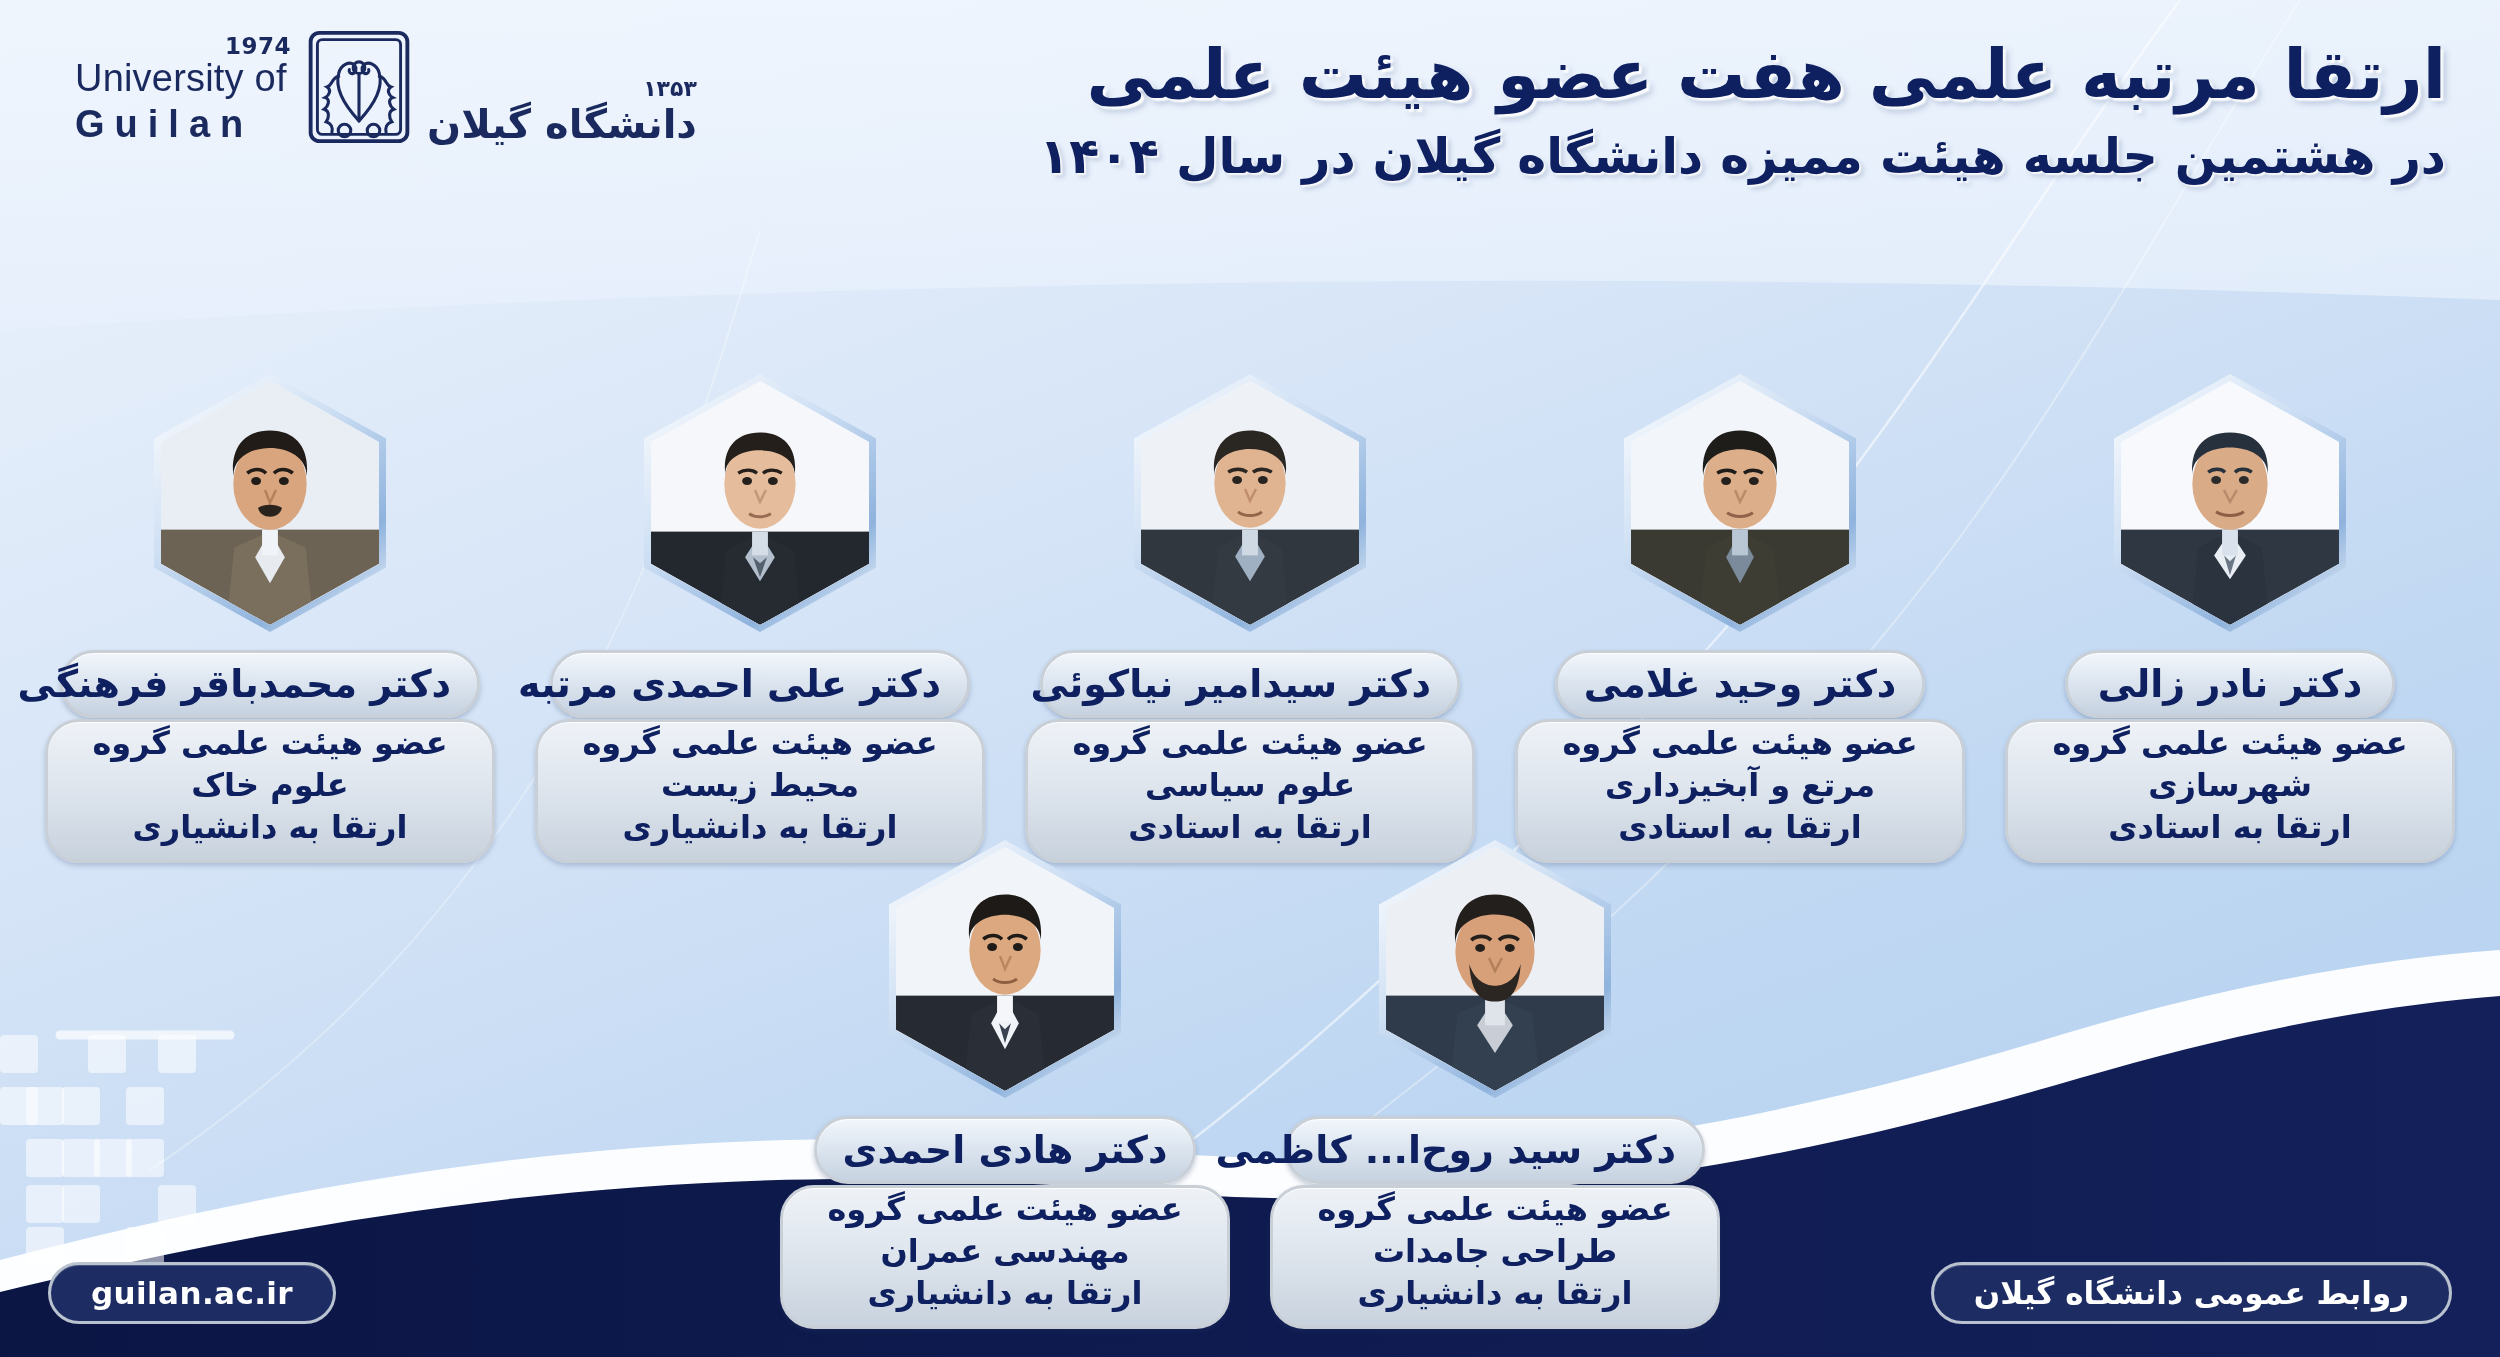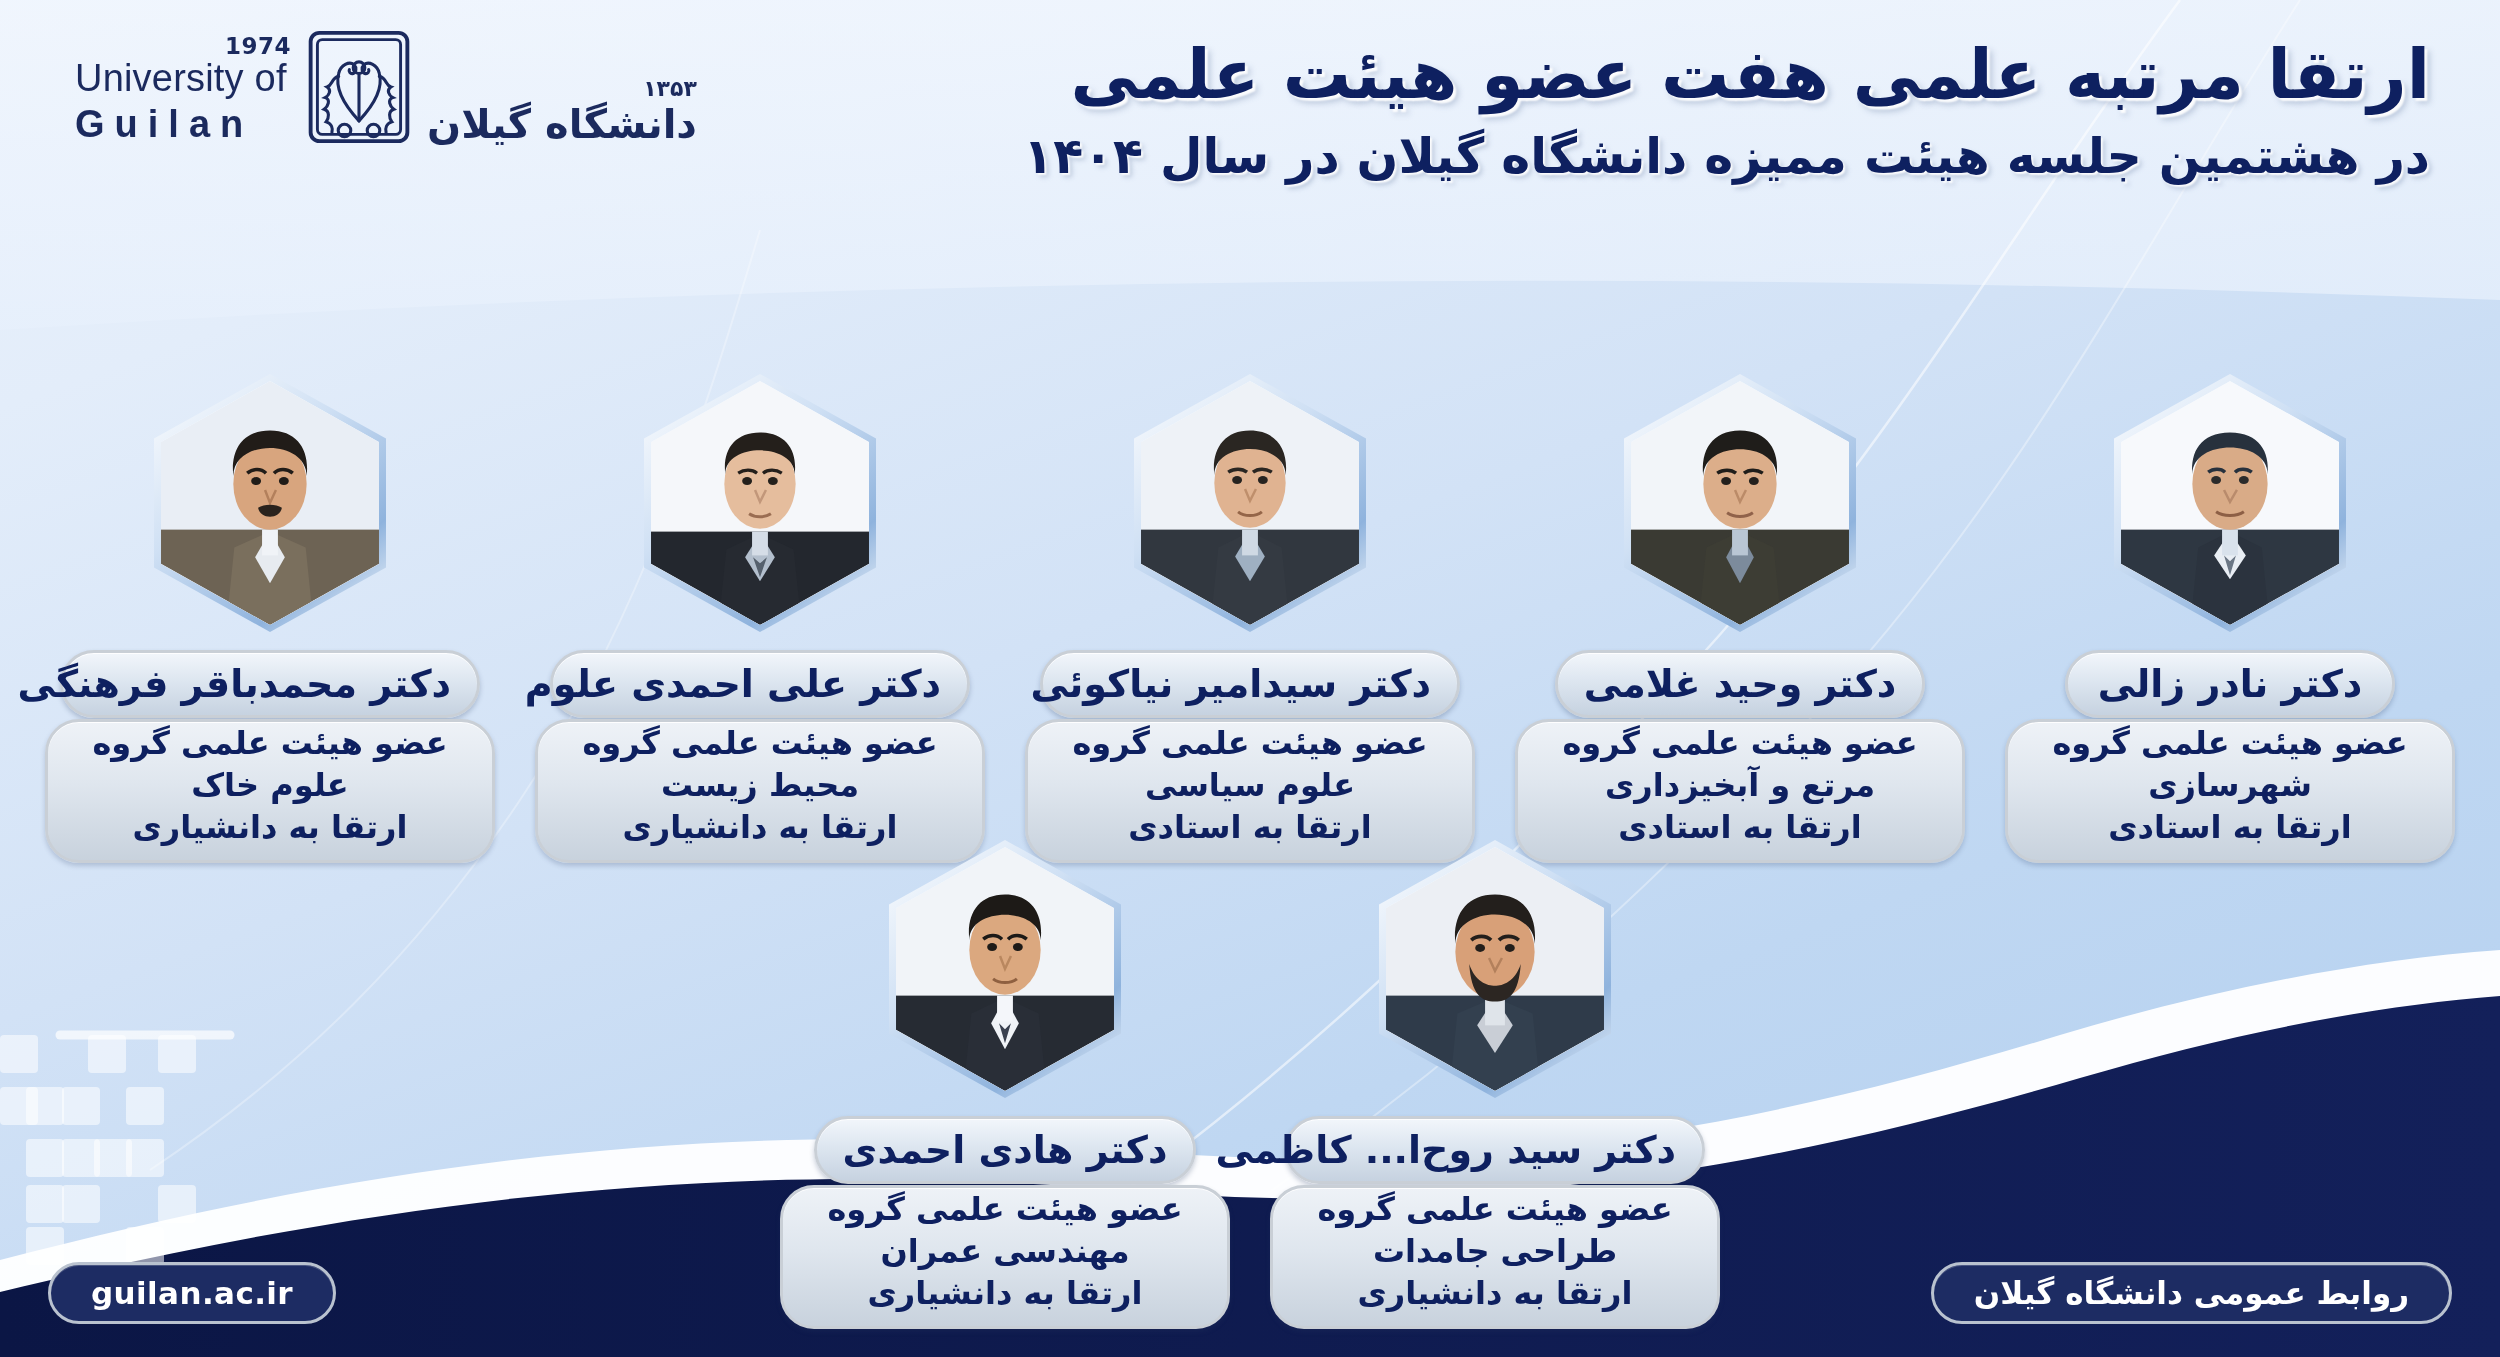--- a/index.html
+++ b/index.html
@@ -47,21 +47,21 @@
   }
   .logo-en .guilan {
     font-size:38px; font-weight:bold; letter-spacing:10px; margin-top:4px;
     font-family:"Liberation Sans", sans-serif;
   }
   .logo-mark { width:108px; height:118px; }
   .logo-fa { display:flex; flex-direction:column; align-items:flex-start; color:#1b2a5e; direction:rtl; }
   .logo-fa .year-fa { font-size:22px; font-weight:bold; line-height:1; letter-spacing:1px; }
   .logo-fa .name-fa { font-size:40px; font-weight:bold; line-height:1.1; margin-top:2px; white-space:nowrap; }
 
-  .title-block { position:absolute; right:70px; top:32px; text-align:right; direction:rtl; }
+  .title-block { position:absolute; right:54px; top:32px; text-align:right; direction:rtl; }
   .title-main {
     font-size:68px; font-weight:bold; color:#0e2060; line-height:1.25;
     text-shadow: 3px 3px 2px rgba(255,255,255,.95), 5px 5px 6px rgba(120,140,175,.45);
     white-space:nowrap;
   }
   .title-sub {
     margin-top:8px; font-size:49px; font-weight:bold; color:#0e2060; line-height:1.3;
     text-shadow: 2px 2px 2px rgba(255,255,255,.95), 4px 4px 5px rgba(120,140,175,.4);
     white-space:nowrap;
   }
@@ -305,21 +305,21 @@
             <path d="M75 94 C75 62 145 62 145 94 C148 70 136 52 110 52 C84 52 72 70 75 94 Z" fill="#241f1b"></path>
             <ellipse cx="97" cy="101" rx="5" ry="4" fill="#24201c"></ellipse>
             <ellipse cx="123" cy="101" rx="5" ry="4" fill="#24201c"></ellipse>
             <path d="M88 93 C94 89 102 89 107 93" stroke="#241f1b" stroke-width="3.2" fill="none"></path>
             <path d="M113 93 C118 89 126 89 132 93" stroke="#241f1b" stroke-width="3.2" fill="none"></path>
             <path d="M105 110 L110 122 L116 110" stroke="#c2977a" stroke-width="2.5" fill="none"></path>
             <path d="M99 134 C105 138 115 138 121 134" stroke="#9a6d52" stroke-width="3" fill="none"></path>
           </svg>
         </div>
       </div>
-      <div class="name-pill">دکتر علی احمدی علوم</div>
+      <div class="name-pill">دکتر علی احمدی مرتبه</div>
       <div class="info-pill">
         <span>عضو هیئت علمی گروه محیط زیست</span>
         <span class="l2">ارتقا به دانشیاری</span>
       </div>
     </div>
 
     <div class="person">
       <div class="hex-frame">
         <div class="hex-outer"></div>
         <div class="hex-inner">

